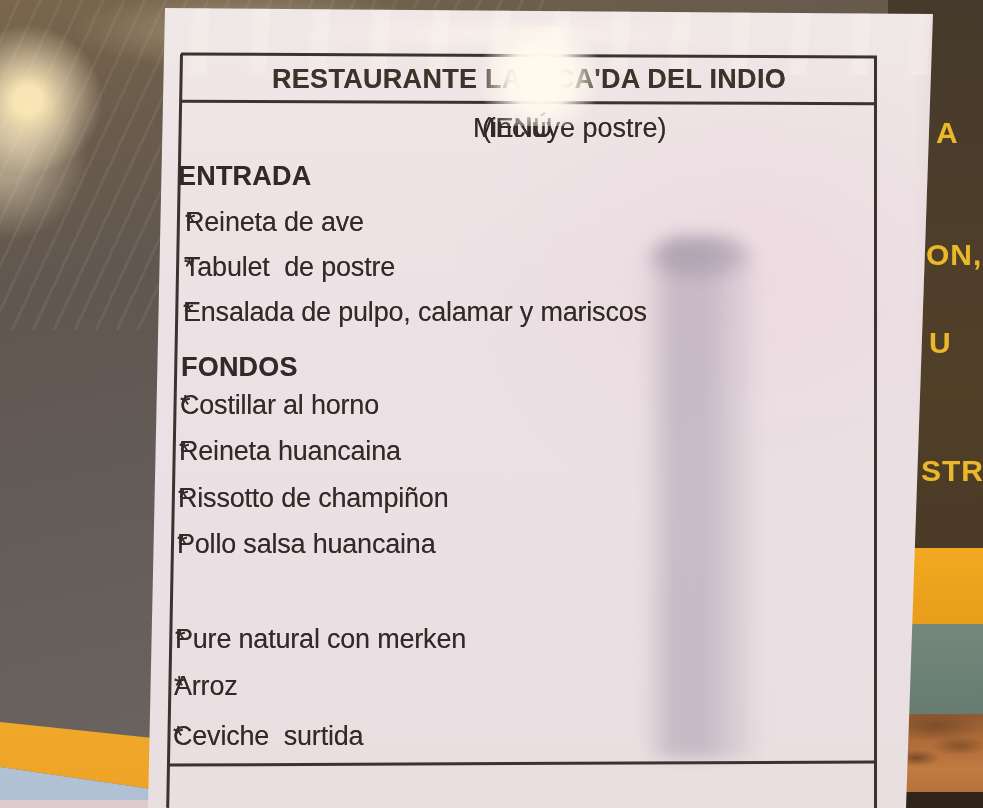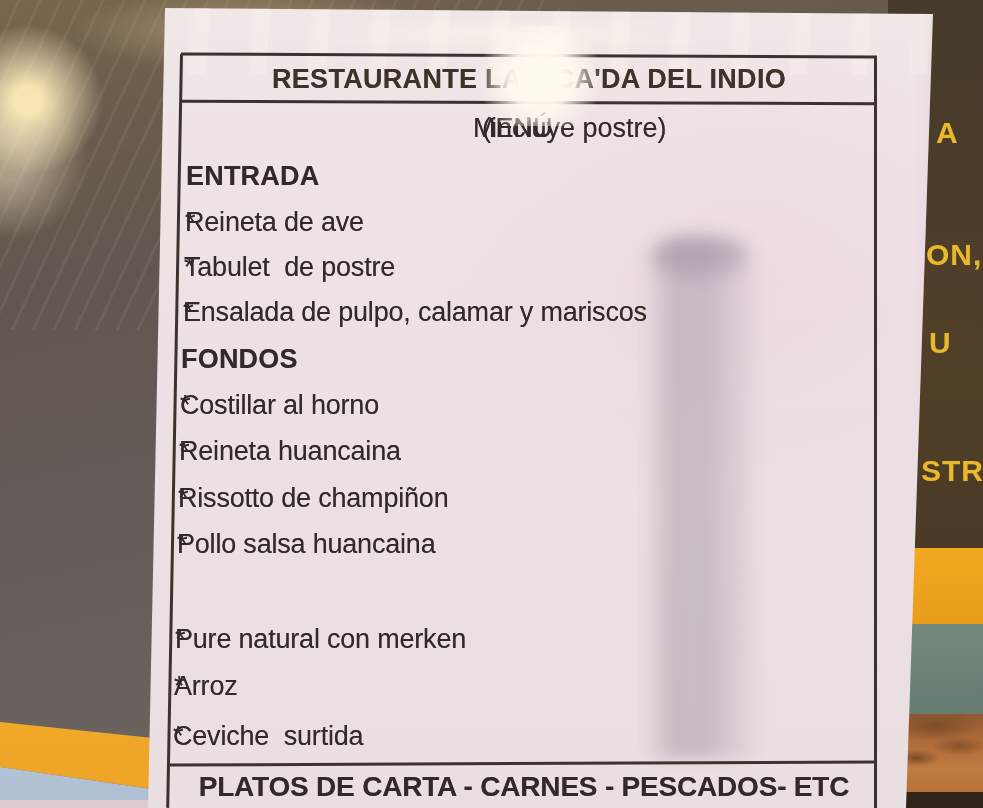--- a/index.html
+++ b/index.html
@@ -161,33 +161,32 @@
     <div class="bline line-botsep"></div>
     <div class="bline line-left"></div>
     <div class="bline line-right"></div>
 
     <div class="title-row">RESTAURANTE LA PICA'DA DEL INDIO</div>
     <div class="subtitle-row ink">
       <span>MENÚ</span>
         <span class="note">(incluye postre)</span>
     </div>
 
-    <div class="menu-line head ink" style="left:186px;top:156px;">ENTRADA</div>
+    <div class="menu-line head ink" style="left:178px;top:156px;">ENTRADA</div>
     <div class="menu-line ink" style="left:185px;top:202px;"><span>*</span><span>Reineta de ave</span></div>
     <div class="menu-line ink" style="left:184px;top:247px;"><span>*</span><span>Tabulet  de postre</span></div>
     <div class="menu-line ink" style="left:183px;top:292px;"><span>*</span><span>Ensalada de pulpo, calamar y mariscos</span></div>
 
-    <div class="menu-line head ink" style="left:181px;top:339px;">FONDOS</div>
+    <div class="menu-line head ink" style="left:181px;top:347px;">FONDOS</div>
     <div class="menu-line ink" style="left:180px;top:385px;"><span>*</span><span>Costillar al horno</span></div>
     <div class="menu-line ink" style="left:179px;top:431px;"><span>*</span><span>Reineta huancaina</span></div>
     <div class="menu-line ink" style="left:178px;top:478px;"><span>*</span><span>Rissotto de champiñon</span></div>
     <div class="menu-line ink" style="left:177px;top:524px;"><span>*</span><span>Pollo salsa huancaina</span></div>
 
     <div class="menu-line ink" style="left:175px;top:619px;"><span>*</span><span>Pure natural con merken</span></div>
     <div class="menu-line ink" style="left:174px;top:666px;"><span>*</span><span>Arroz</span></div>
     <div class="menu-line ink" style="left:173px;top:716px;"><span>*</span><span>Ceviche  surtida</span></div>
 
-    <div class="footer-row ink">PLATOS DE CARTA - CARNES - PESCADOS- ETC</div>
 
     <div class="title-glare"></div>
   </div>
 
 </div>
 
 </body></html>

